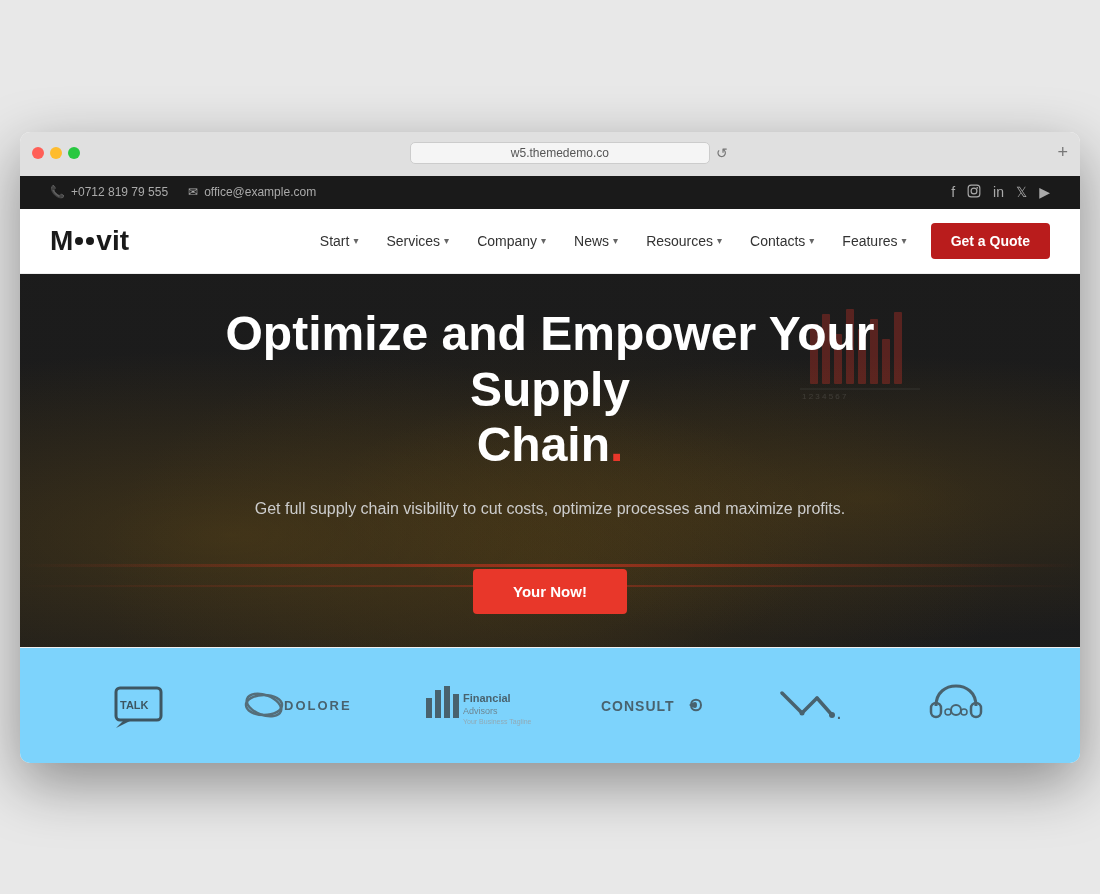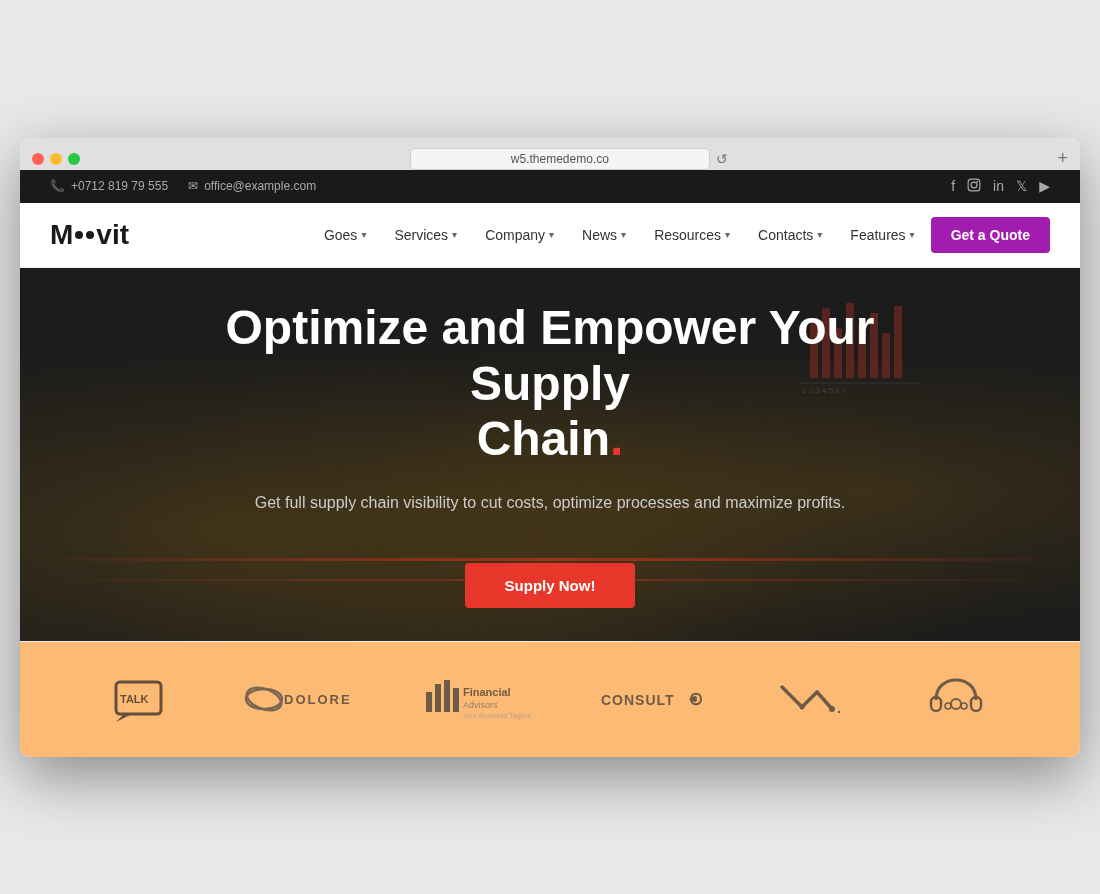--- a/index.html
+++ b/index.html
@@ -15,21 +15,21 @@
     
     .browser-window {
       width: 1060px;
       border-radius: 10px;
       overflow: hidden;
       box-shadow: 0 20px 60px rgba(0,0,0,0.4);
       background: #fff;
     }
     .browser-chrome {
       background: #e0e0e0;
-      padding: 10px 12px 0;
+      padding: 10px 12px 12px;
       display: flex;
       align-items: center;
       gap: 8px;
     }
     .traffic-lights {
       display: flex;
       gap: 6px;
     }
     .traffic-light {
       width: 12px;
@@ -143,29 +143,30 @@
       color: #333;
       cursor: pointer;
       white-space: nowrap;
       border-radius: 3px;
     }
     .nav-arrow {
       font-size: 10px;
       color: #666;
     }
     .btn-quote {
-      background: #a21caf;
+      background: #b91c1c;
       color: #fff;
       padding: 10px 20px;
       border-radius: 4px;
       font-size: 14px;
       font-weight: 600;
       cursor: pointer;
       white-space: nowrap;
       border: none;
+      margin-left: 8px;
     }
 
     
     .hero {
       position: relative;
       height: 373px;
       overflow: hidden;
       display: flex;
       align-items: center;
       justify-content: center;
@@ -214,21 +215,21 @@
       border-radius: 4px;
       font-size: 15px;
       font-weight: 600;
       cursor: pointer;
       border: none;
       display: inline-block;
     }
 
     
     .brands-section {
-      background: #fdba74;
+      background: #7dd3fc;
       padding: 30px 60px;
       display: flex;
       justify-content: space-around;
       align-items: center;
       border-top: 1px solid #f0f0f0;
     }
     .brand-item {
       display: flex;
       align-items: center;
       gap: 8px;
@@ -293,21 +294,21 @@
     <div class="logo">
       <span>M</span>
       <div class="logo-dots">
         <div class="dot-circle"></div>
         <div class="dot-circle"></div>
       </div>
       <span>vit</span>
     </div>
     <nav class="nav-menu">
       <div class="nav-item">
-        <span>Goes</span>
+        <span>Start</span>
         <span class="nav-arrow">▾</span>
       </div>
       <div class="nav-item">
         <span>Services</span>
         <span class="nav-arrow">▾</span>
       </div>
       <div class="nav-item">
         <span>Company</span>
         <span class="nav-arrow">▾</span>
       </div>
@@ -361,21 +362,21 @@
         <text x="2" y="95" fill="rgba(255,255,255,0.4)" font-size="8">1 2 3 4 5 6 7</text>
       </svg>
     </div>
 
     <div class="hero-content">
       <h1 class="hero-title">
         <span>Optimize and Empower Your Supply</span><br>
         <span>Chain</span><span class="hero-title-accent">.</span>
       </h1>
       <p class="hero-subtitle">Get full supply chain visibility to cut costs, optimize processes and maximize profits.</p>
-      <button class="btn-start">Supply Now!</button>
+      <button class="btn-start">Your Now!</button>
     </div>
   </div>
 
   <div class="brands-section">
 
     <div class="brand-item">
       <svg width="60" height="45" viewBox="0 0 60 45" fill="none">
         <rect x="2" y="5" width="45" height="32" rx="4" stroke="#222" stroke-width="3" fill="none"></rect>
         <polygon points="10,37 2,45 18,37" fill="#222"></polygon>
         <text x="6" y="26" font-size="11" font-weight="800" fill="#222">TALK</text>

